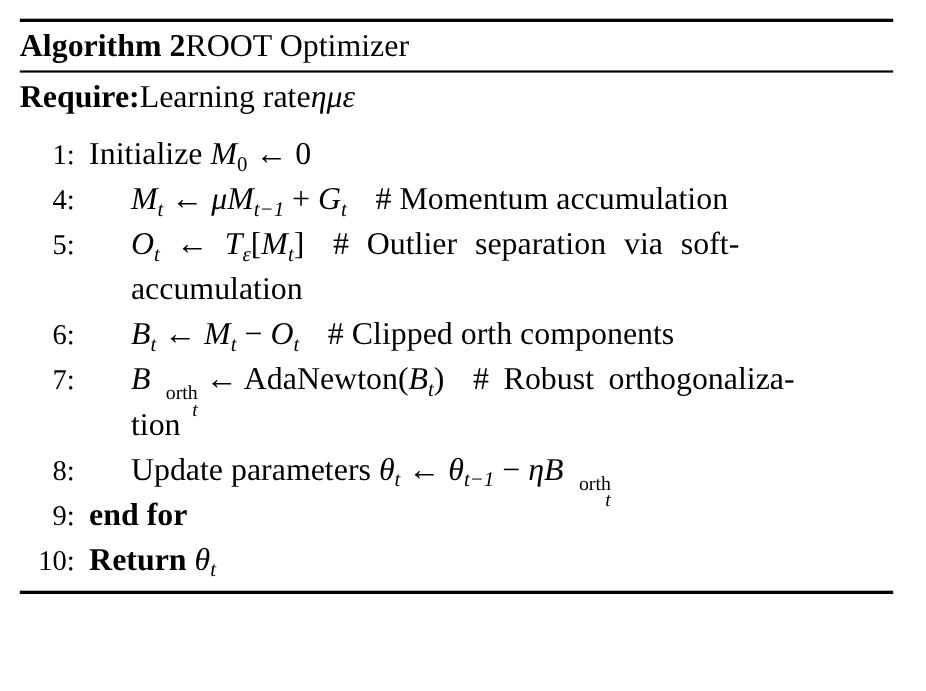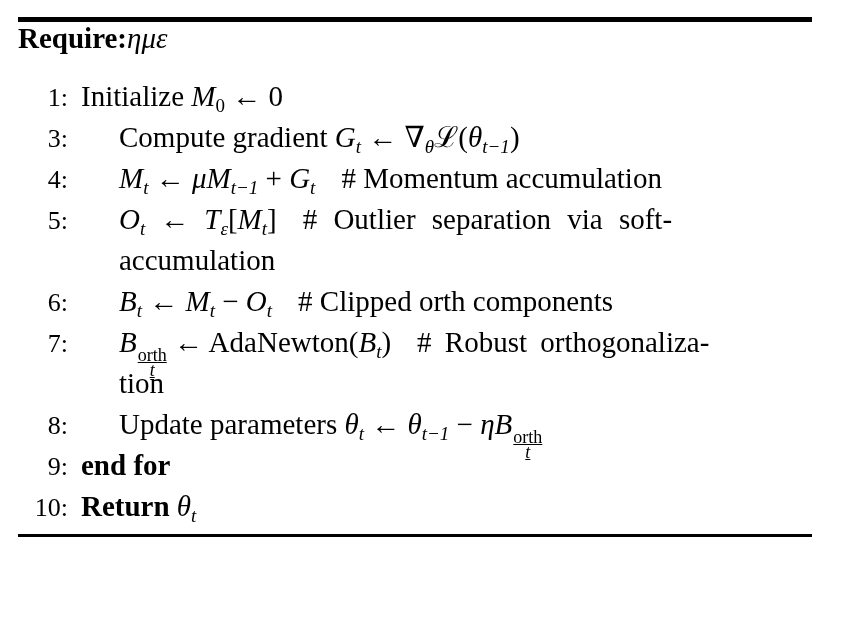--- a/index.html
+++ b/index.html
@@ -15,69 +15,73 @@
   .rule.mid   { height:2px; }
   .rule.bottom{ height:3px; }
   .header-row {
     font-size:29px; height:44px; display:flex; align-items:center;
     white-space:nowrap;
   }
   .bf { font-weight:bold; }
   .it { font-style:italic; }
   .rm { font-style:normal; }
   .require-row {
-    font-size:29px; height:45px; display:flex; align-items:flex-start;
+    font-size:29px; height:45px; display:flex; align-items:center;
     white-space:nowrap;
   }
   .body-rows { padding-top:9px; font-size:29px; }
   .row { height:41px; line-height:41px; white-space:nowrap; }
   .lnum {
     display:inline-block; width:50px; text-align:right;
     margin-right:13px; font-size:26px; font-style:normal;
   }
   .stmt { display:inline; }
   .ind  { padding-left:38px; }
   sub { font-size:19px; line-height:0; vertical-align:-6px; }
   .supsub {
-    display:inline-flex; flex-direction:column; align-items:center;
-    font-size:18px; line-height:15px; vertical-align:-9px; margin-left:1px;text-decoration:underline;
+    display:inline-flex; flex-direction:column; align-items:flex-end;
+    font-size:18px; line-height:15px; vertical-align:-9px; margin-left:14px;
   }
   .ss-sup { font-style:normal; }
   .ss-sub { font-style:italic; }
   .cal-it { font-style:italic; }
   .cgap { display:inline-block; width:26px; }
   .ws  { word-spacing:9px; }   
   .ws2 { word-spacing:6px; }   
   .pad-arrow { margin:0 15px; font-style:normal; }
   .cmt { font-style:normal; }
 </style>
 </head>
 <body>
 
 <div class="page">
   <div class="inner">
 
     <div class="rule thick"></div>
 
+    <div class="header-row">
+        <span class="bf">Algorithm 2</span>
+        <span class="rm"> ROOT Optimizer</span>
+      </div>
 
     <div class="rule mid"></div>
 
     <div class="require-row">
         <span class="bf">Require:</span>
+        <span class="rm"> Learning rate </span>
         <span class="it">η</span>
         <span class="it">μ</span>
         <span class="it">ε</span>
       </div>
 
     <div class="body-rows">
 
       <div class="row"><span class="lnum">1:</span><span class="stmt"><span class="rm">Initialize </span><span class="it">M</span><sub class="rm">0</sub><span class="rm"> ← 0</span></span></div>
 
 
-      <div class="row"><span class="lnum">3:</span><span class="stmt ind"><span class="rm">Compute gradient </span><span class="it">G</span><sub class="it">t</sub><span class="rm"> ← </span><span class="rm">∇</span><sub class="it">θ</sub><span class="rm">ℒ</span><span class="rm">(</span><span class="it">θ</span><sub class="it">t−1</sub><span class="rm">)</span></span></div>
 
       <div class="row"><span class="lnum">4:</span><span class="stmt ind"><span class="it">M</span><sub class="it">t</sub><span class="rm"> ← </span><span class="it">μM</span><sub class="it">t−1</sub><span class="rm"> + </span><span class="it">G</span><sub class="it">t</sub><span class="cgap"></span><span class="cmt"># Momentum accumulation</span></span></div>
 
       <div class="row"><span class="lnum">5:</span><span class="stmt ind ws"><span class="it">O</span><sub class="it">t</sub><span class="pad-arrow">←</span><span class="cal-it">T</span><sub class="it">ε</sub><span class="rm">[</span><span class="it">M</span><sub class="it">t</sub><span class="rm">]</span><span class="cgap"></span><span class="cmt"># Outlier separation via soft-</span></span></div>
 
       <div class="row"><span class="lnum"></span><span class="stmt ind"><span class="rm">accumulation</span></span></div>
 
       <div class="row"><span class="lnum">6:</span><span class="stmt ind"><span class="it">B</span><sub class="it">t</sub><span class="rm"> ← </span><span class="it">M</span><sub class="it">t</sub><span class="rm"> − </span><span class="it">O</span><sub class="it">t</sub><span class="cgap"></span><span class="cmt"># Clipped orth components</span></span></div>
 
       <div class="row"><span class="lnum">7:</span><span class="stmt ind"><span class="it">B</span><span class="supsub">

